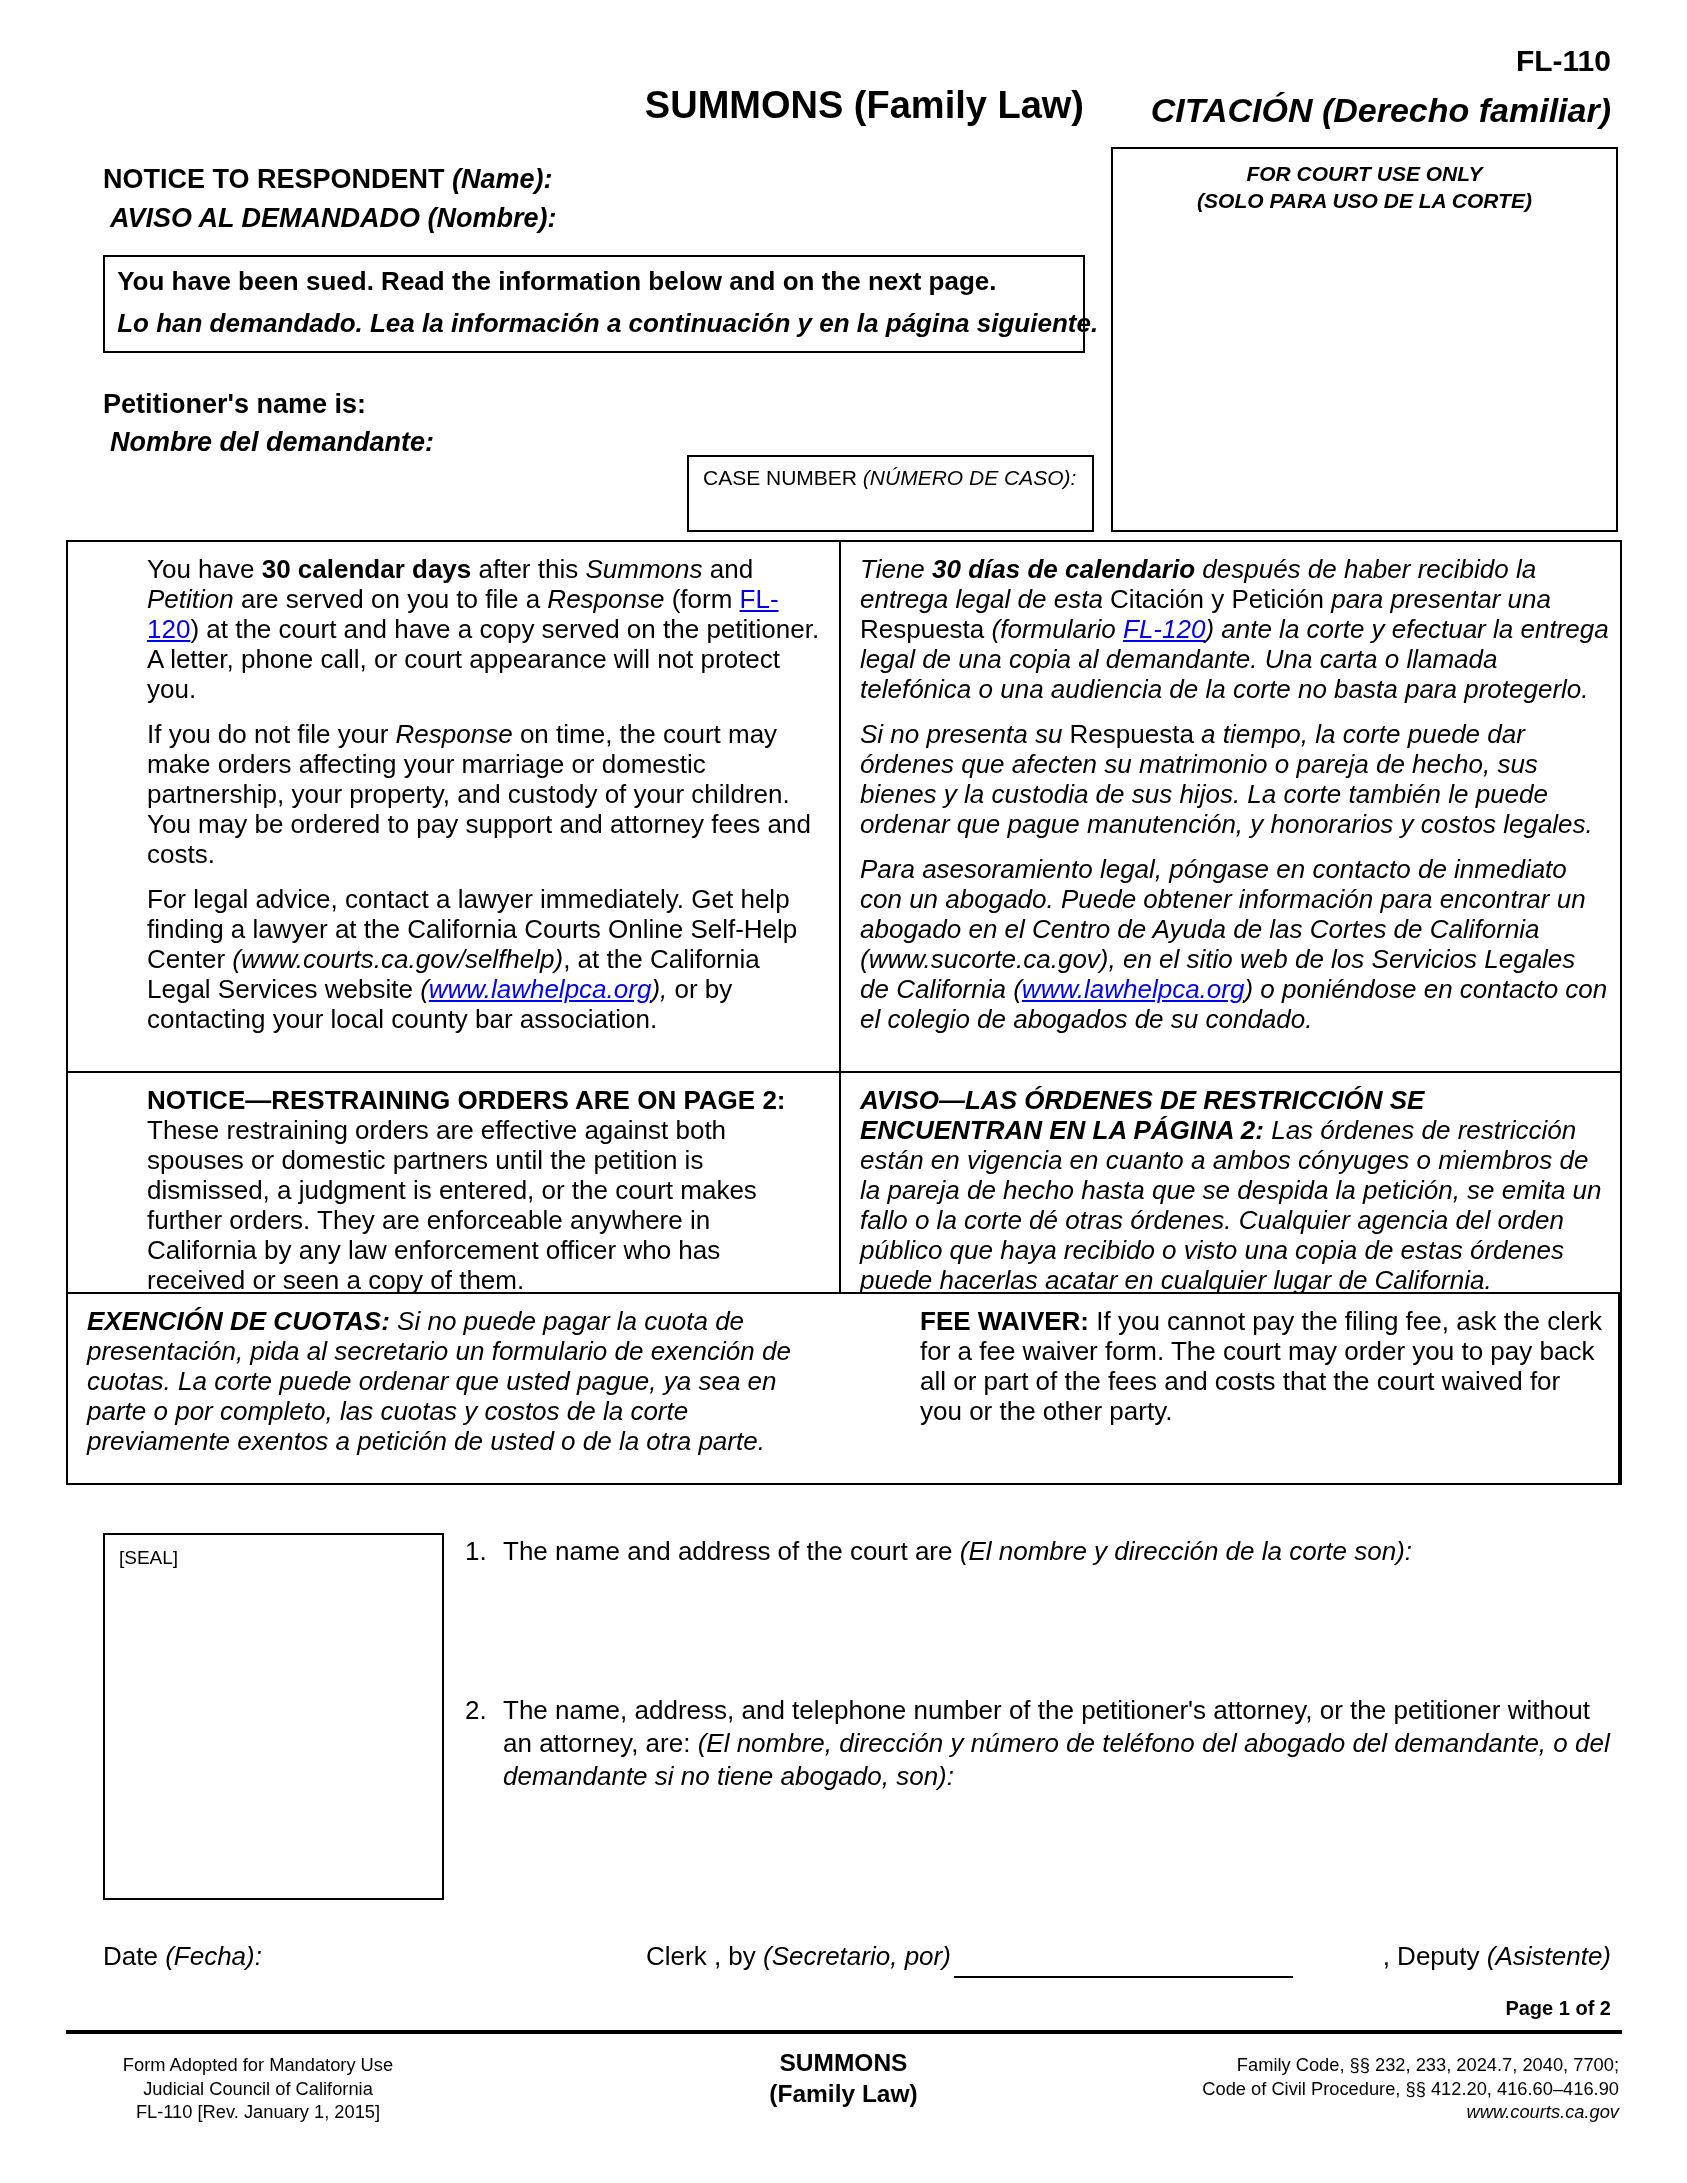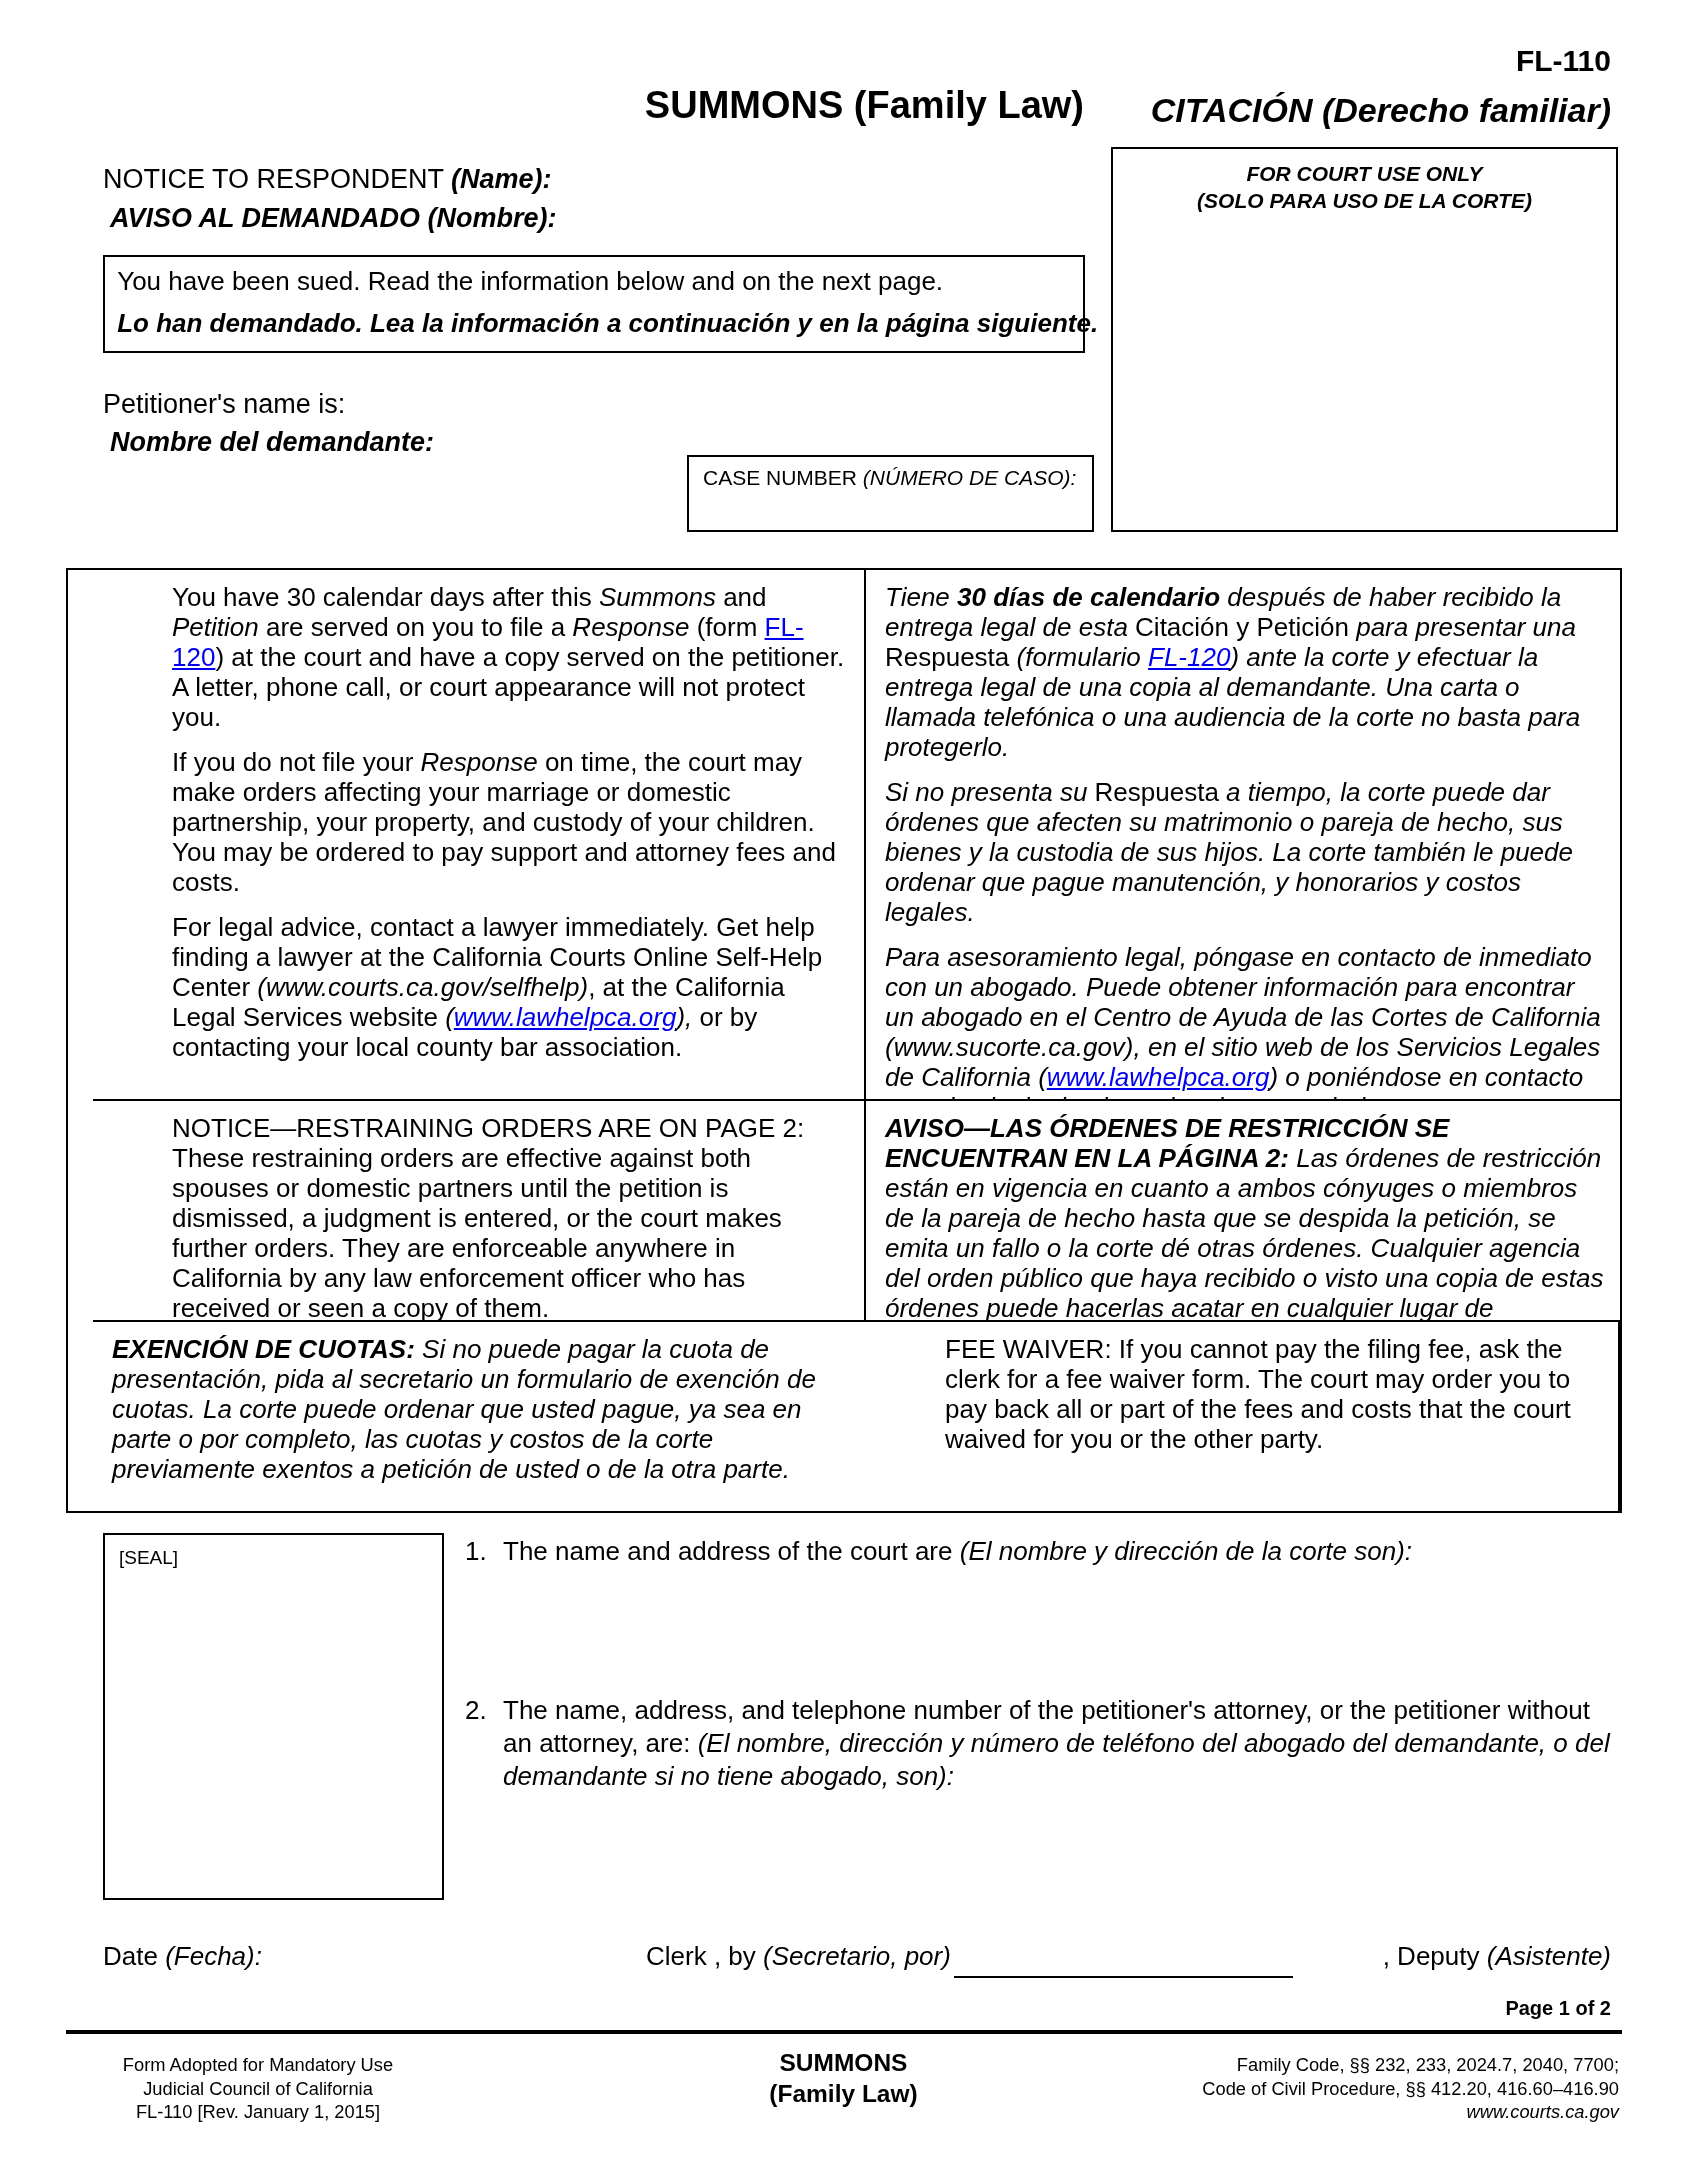--- a/index.html
+++ b/index.html
@@ -18,32 +18,32 @@
   .sued1{position:absolute; left:12.2px; top:8.7px; font-size:26px; white-space:nowrap;}
   .sued2{position:absolute; left:12.2px; top:51px; font-size:26px; white-space:nowrap;}
   .pet-en{position:absolute; left:103px; top:389px; font-size:27px;}
   .pet-es{position:absolute; left:110px; top:427px; font-size:27px;}
   .case-box{position:absolute; left:687px; top:455px; width:407px; height:77px; border:2.6px solid #000; box-sizing:border-box;}
   .case-label{position:absolute; left:14px; top:8.7px; font-size:21px; white-space:nowrap;}
   .court-box{position:absolute; left:1111px; top:147px; width:507px; height:385px; border:2.6px solid #000; box-sizing:border-box; text-align:center; padding-top:10.5px;}
   .court-line{font-size:21px; font-weight:bold; font-style:italic; line-height:27px;}
   
   .main-table{
-    position:absolute; left:66px; top:568px; width:1556px; height:945px;
+    position:absolute; left:66px; top:540px; width:1556px; height:945px;
     border:2.6px solid #000; box-sizing:border-box;
-    display:grid; grid-template-columns:773px 1fr; grid-template-rows:529px 221px 1fr;padding-left:25px;
+    display:grid; grid-template-columns:773px 1fr; grid-template-rows:529px 221px 1fr;
   }
   .cell{box-sizing:border-box; font-size:26px; line-height:30px; overflow:hidden;}
   .cell.left{border-right:2.6px solid #000; padding:12.2px 15.7px 0 79px;}
   .cell.right{padding:12.2px 10.5px 0 19px;}
   .cell.rowline{border-top:2.6px solid #000;}
   .cell p{margin:0 0 15px 0;}
   
   .sg-r{} 
-  .sg-b{font-weight:normal;margin-top:44px;}
+  .sg-b{font-weight:bold;margin-top:44px;}
   .sg-i{font-style:italic;}
   .sg-bi{font-weight:bold; font-style:italic;}
   .sg-L{color:var(--link); text-decoration:underline; cursor:pointer;}
   .sg-Li{color:var(--link); text-decoration:underline; font-style:italic; cursor:pointer;}
   
   .seal-box{position:absolute; left:103px; top:1533px; width:341px; height:367px; border:2.6px solid #000; box-sizing:border-box;}
   .seal-label{position:absolute; left:14px; top:12.2px; font-size:19px;}
   .item{position:absolute; display:flex; font-size:26px; line-height:33px;}
   .item1{left:465px; top:1535px; width:1153px;}
   .item2{left:465px; top:1694px; width:1155px;}

